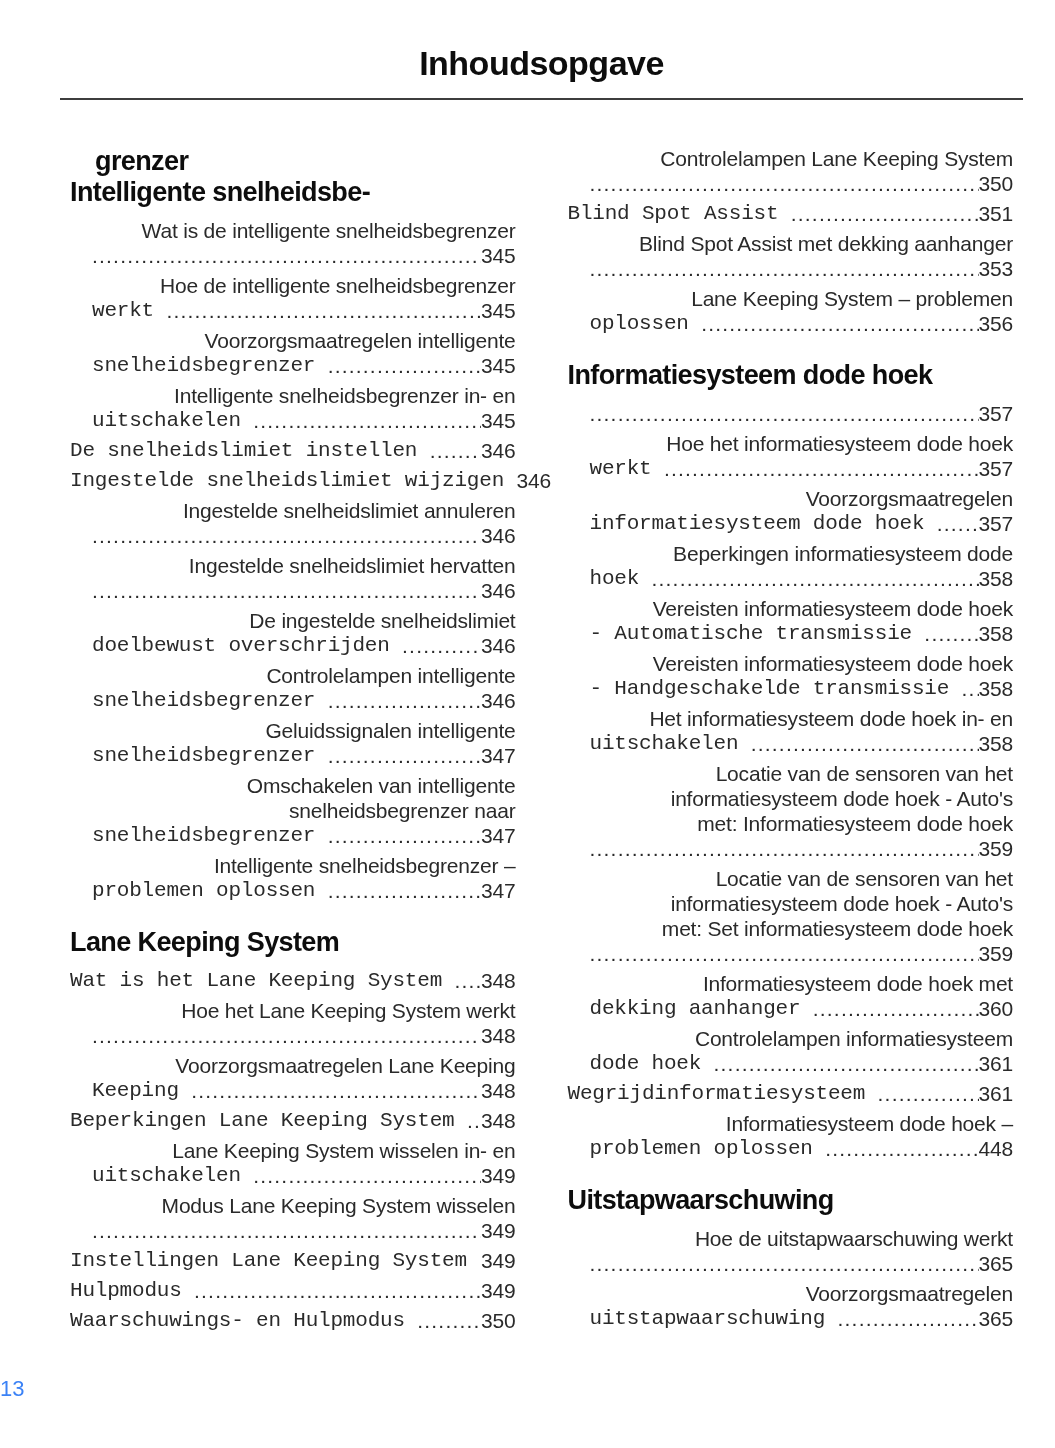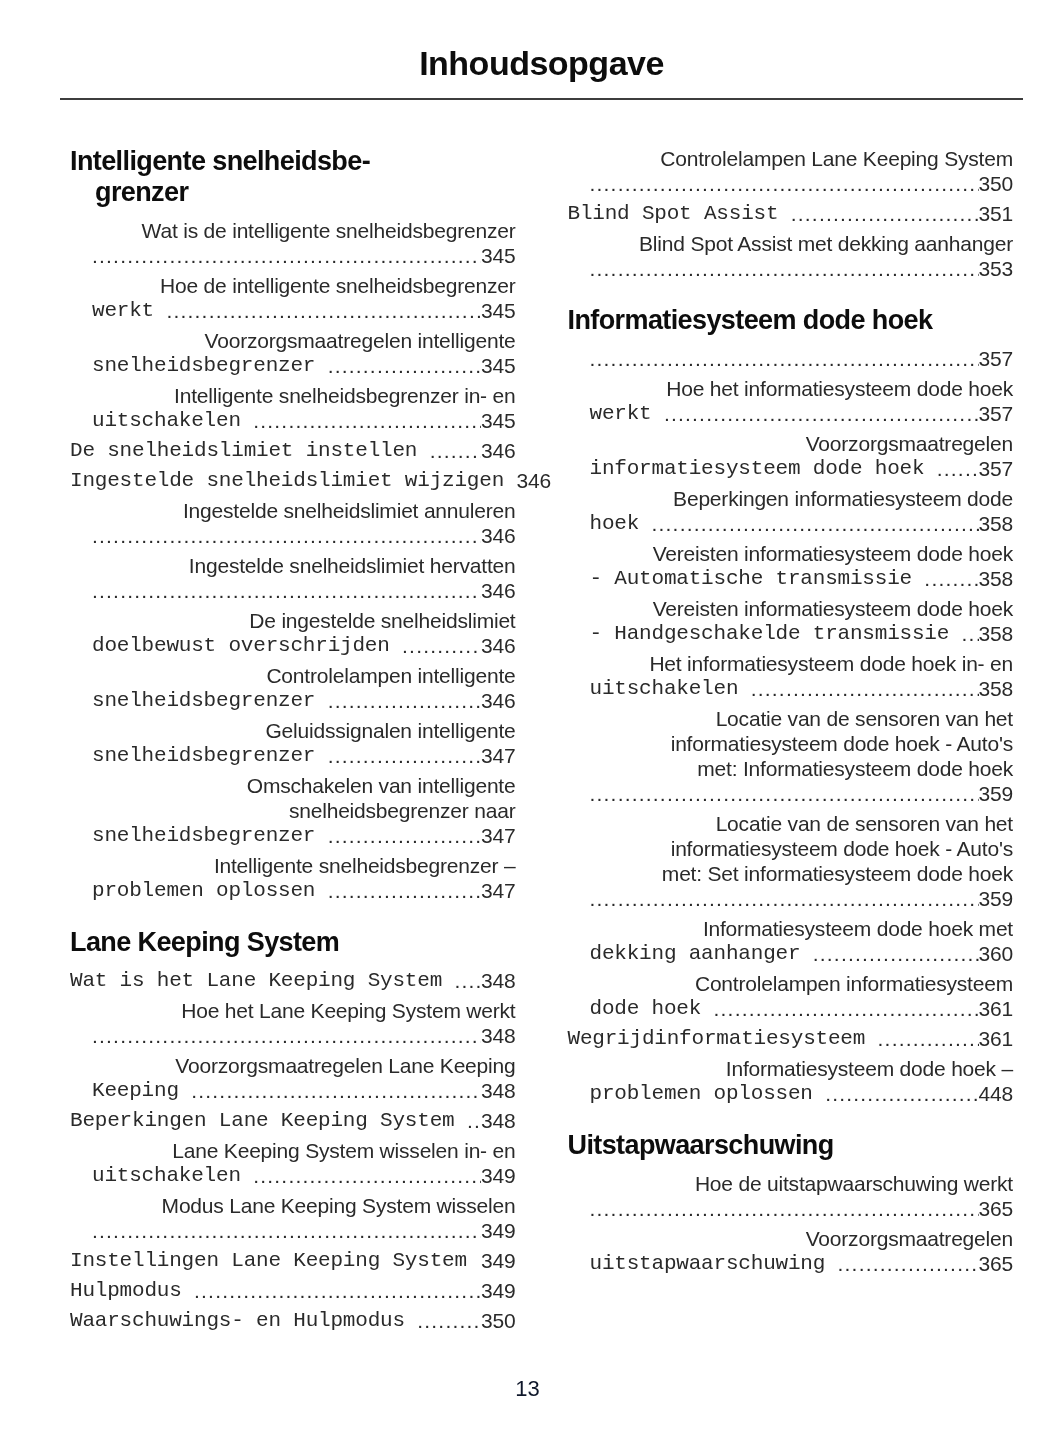--- a/index.html
+++ b/index.html
@@ -64,37 +64,37 @@
   }
   .dots::after {
     content:"..........................................................................................................................................................................";
     letter-spacing:1.2px;
   }
   .pg { white-space:nowrap; }
   .footer {
     position:absolute;
     left:0; right:0;
     bottom:46px;
-    text-align:center;
+    text-align:left;
     font-size:22px;
-    color:#0f172a;
+    color:#3b82f6;
   }
 </style>
 </head>
 <body>
 
 <div class="page">
   <div class="doc-title">Inhoudsopgave</div>
   <hr class="title-rule">
   <div class="columns">
       <div class="col">
         <div class="toc-section">
           <div class="sec-heading">
+            <div class="h-line h-indent">grenzer</div>
             <div class="h-line">Intelligente snelheidsbe-</div>
-            <div class="h-line h-indent">grenzer</div>
           </div>
           <div class="entry">
             <div class="line">Wat is de intelligente snelheidsbegrenzer</div>
             <div class="lastline indent">
               <span class="t"></span>
               <span class="dots"></span>
               <span class="pg">345</span>
             </div>
           </div>
           <div class="entry">
@@ -282,20 +282,28 @@
               <span class="dots"></span>
               <span class="pg">351</span>
             </div>
           </div>
           <div class="entry">
             <div class="line">Blind Spot Assist met dekking aanhanger</div>
             <div class="lastline indent">
               <span class="t"></span>
               <span class="dots"></span>
               <span class="pg">353</span>
+            </div>
+          </div>
+          <div class="entry">
+            <div class="line">Lane Keeping System – problemen</div>
+            <div class="lastline indent">
+              <span class="t">oplossen </span>
+              <span class="dots"></span>
+              <span class="pg">356</span>
             </div>
           </div>
         </div>
         <div class="toc-section">
           <div class="sec-heading">
             <div class="h-line">Informatiesysteem dode hoek</div>
           </div>
           <div class="entry">
             <div class="lastline indent">
               <span class="t"></span>

